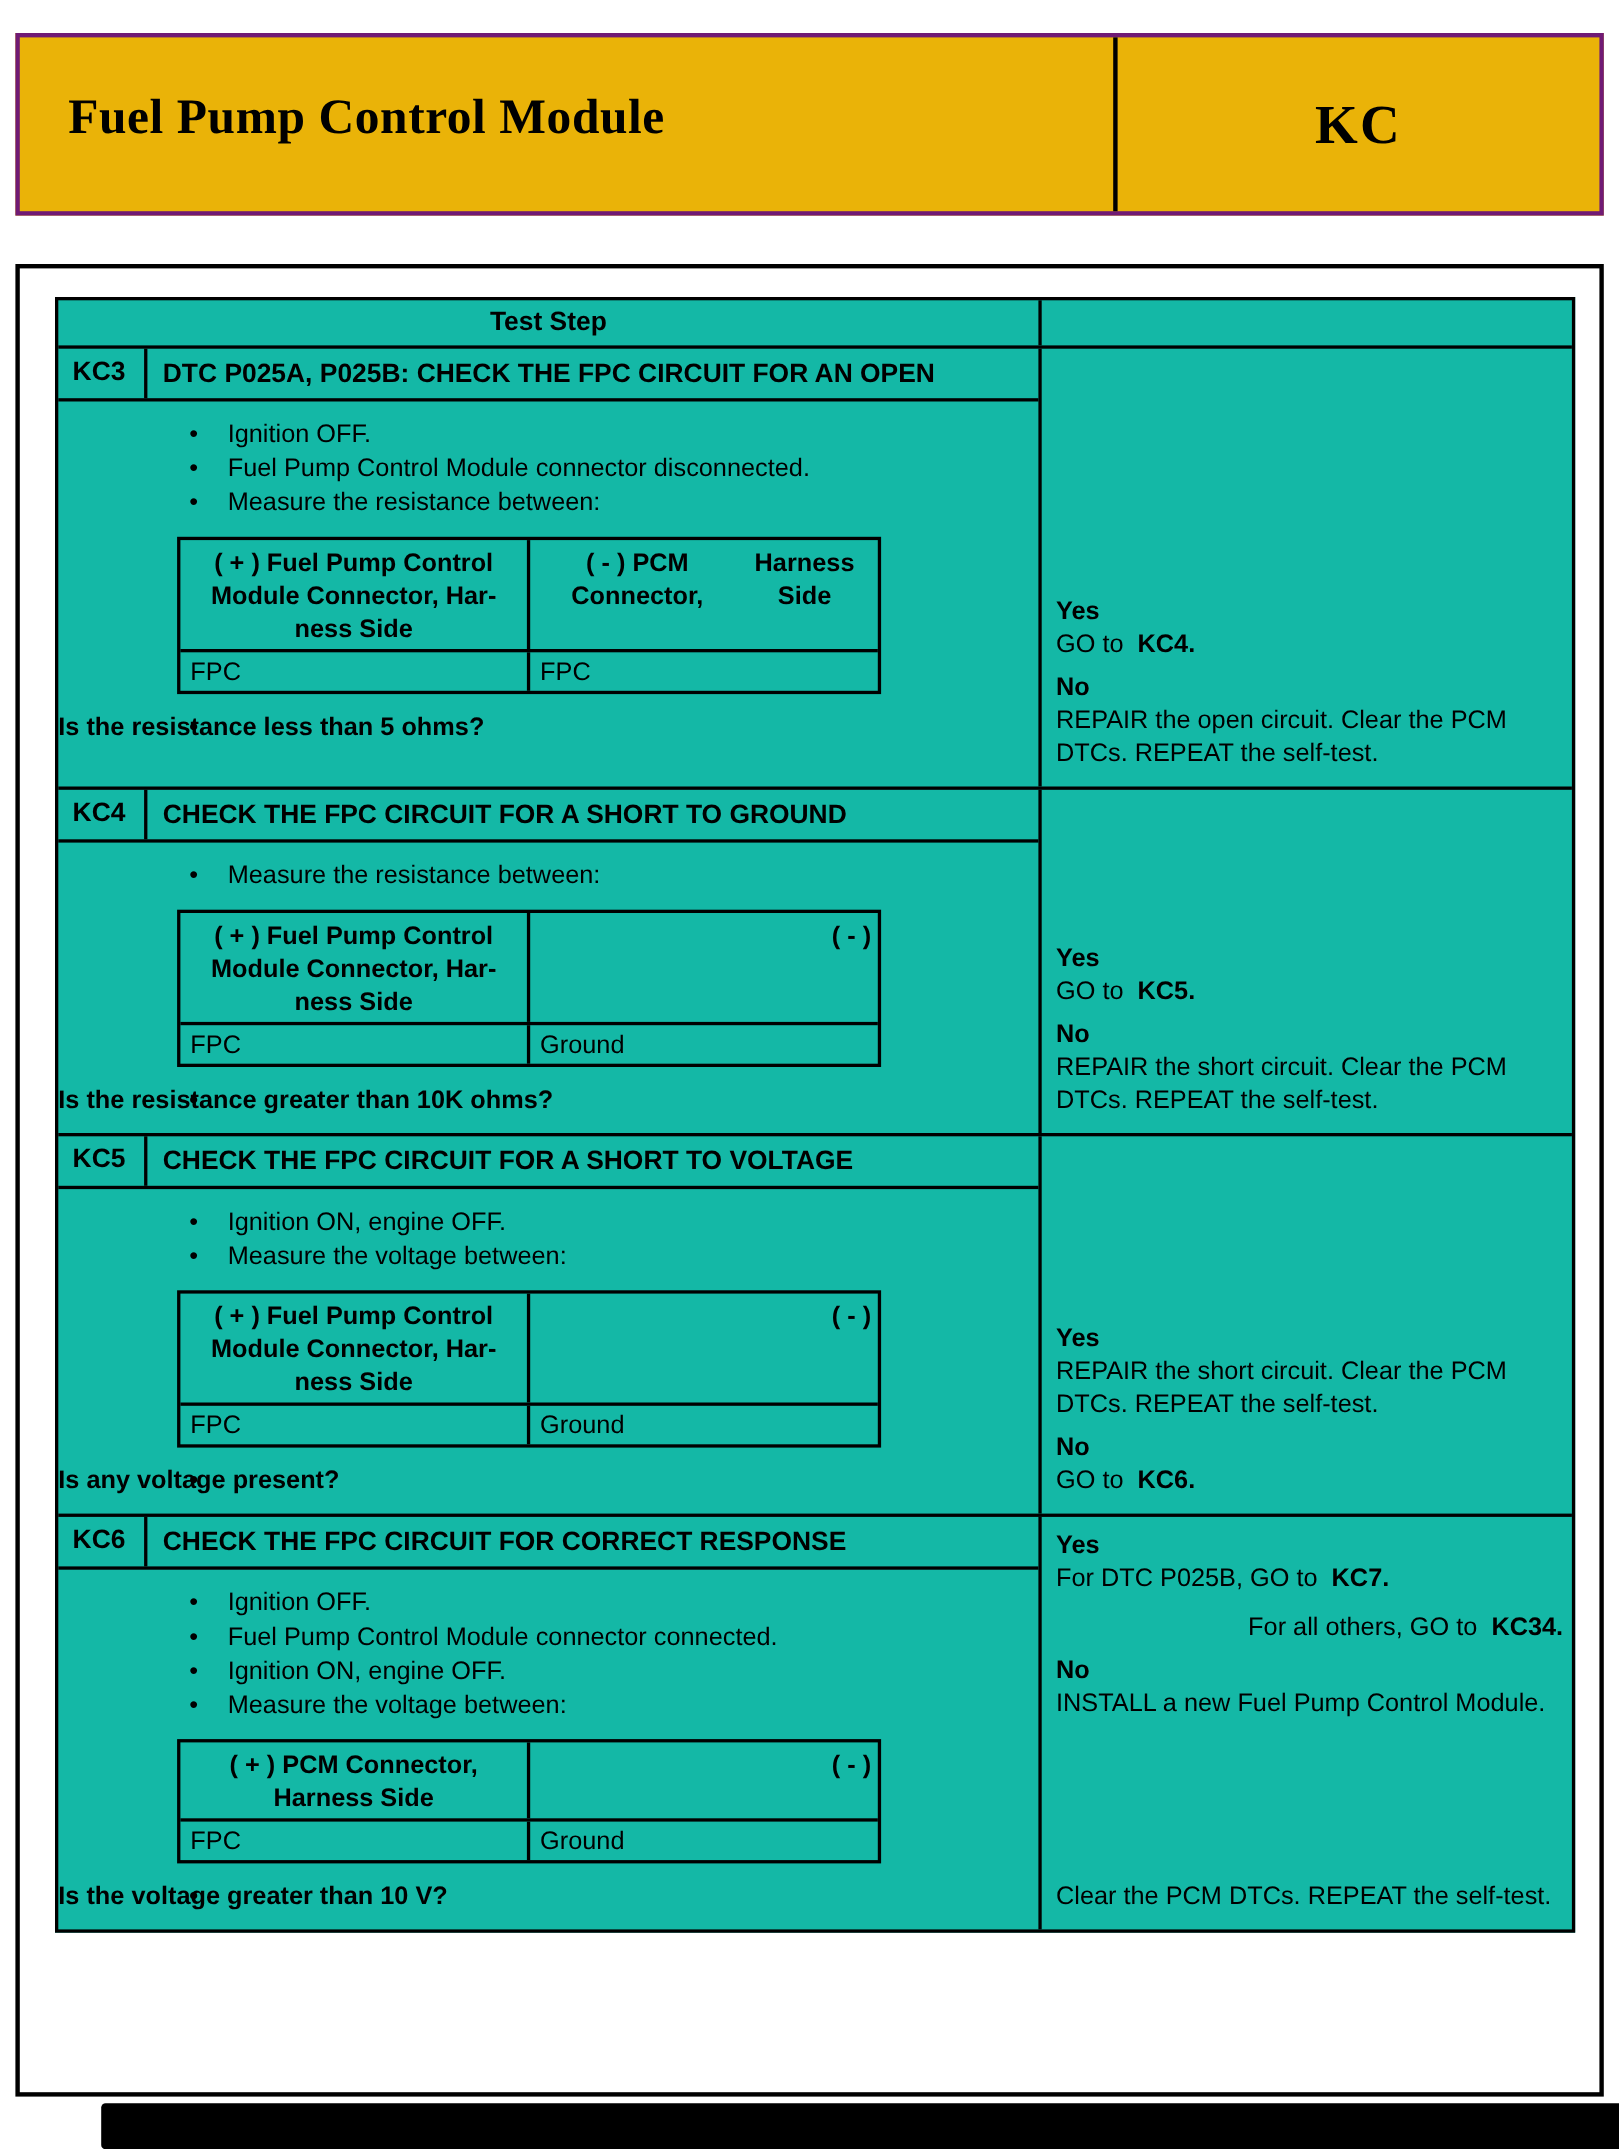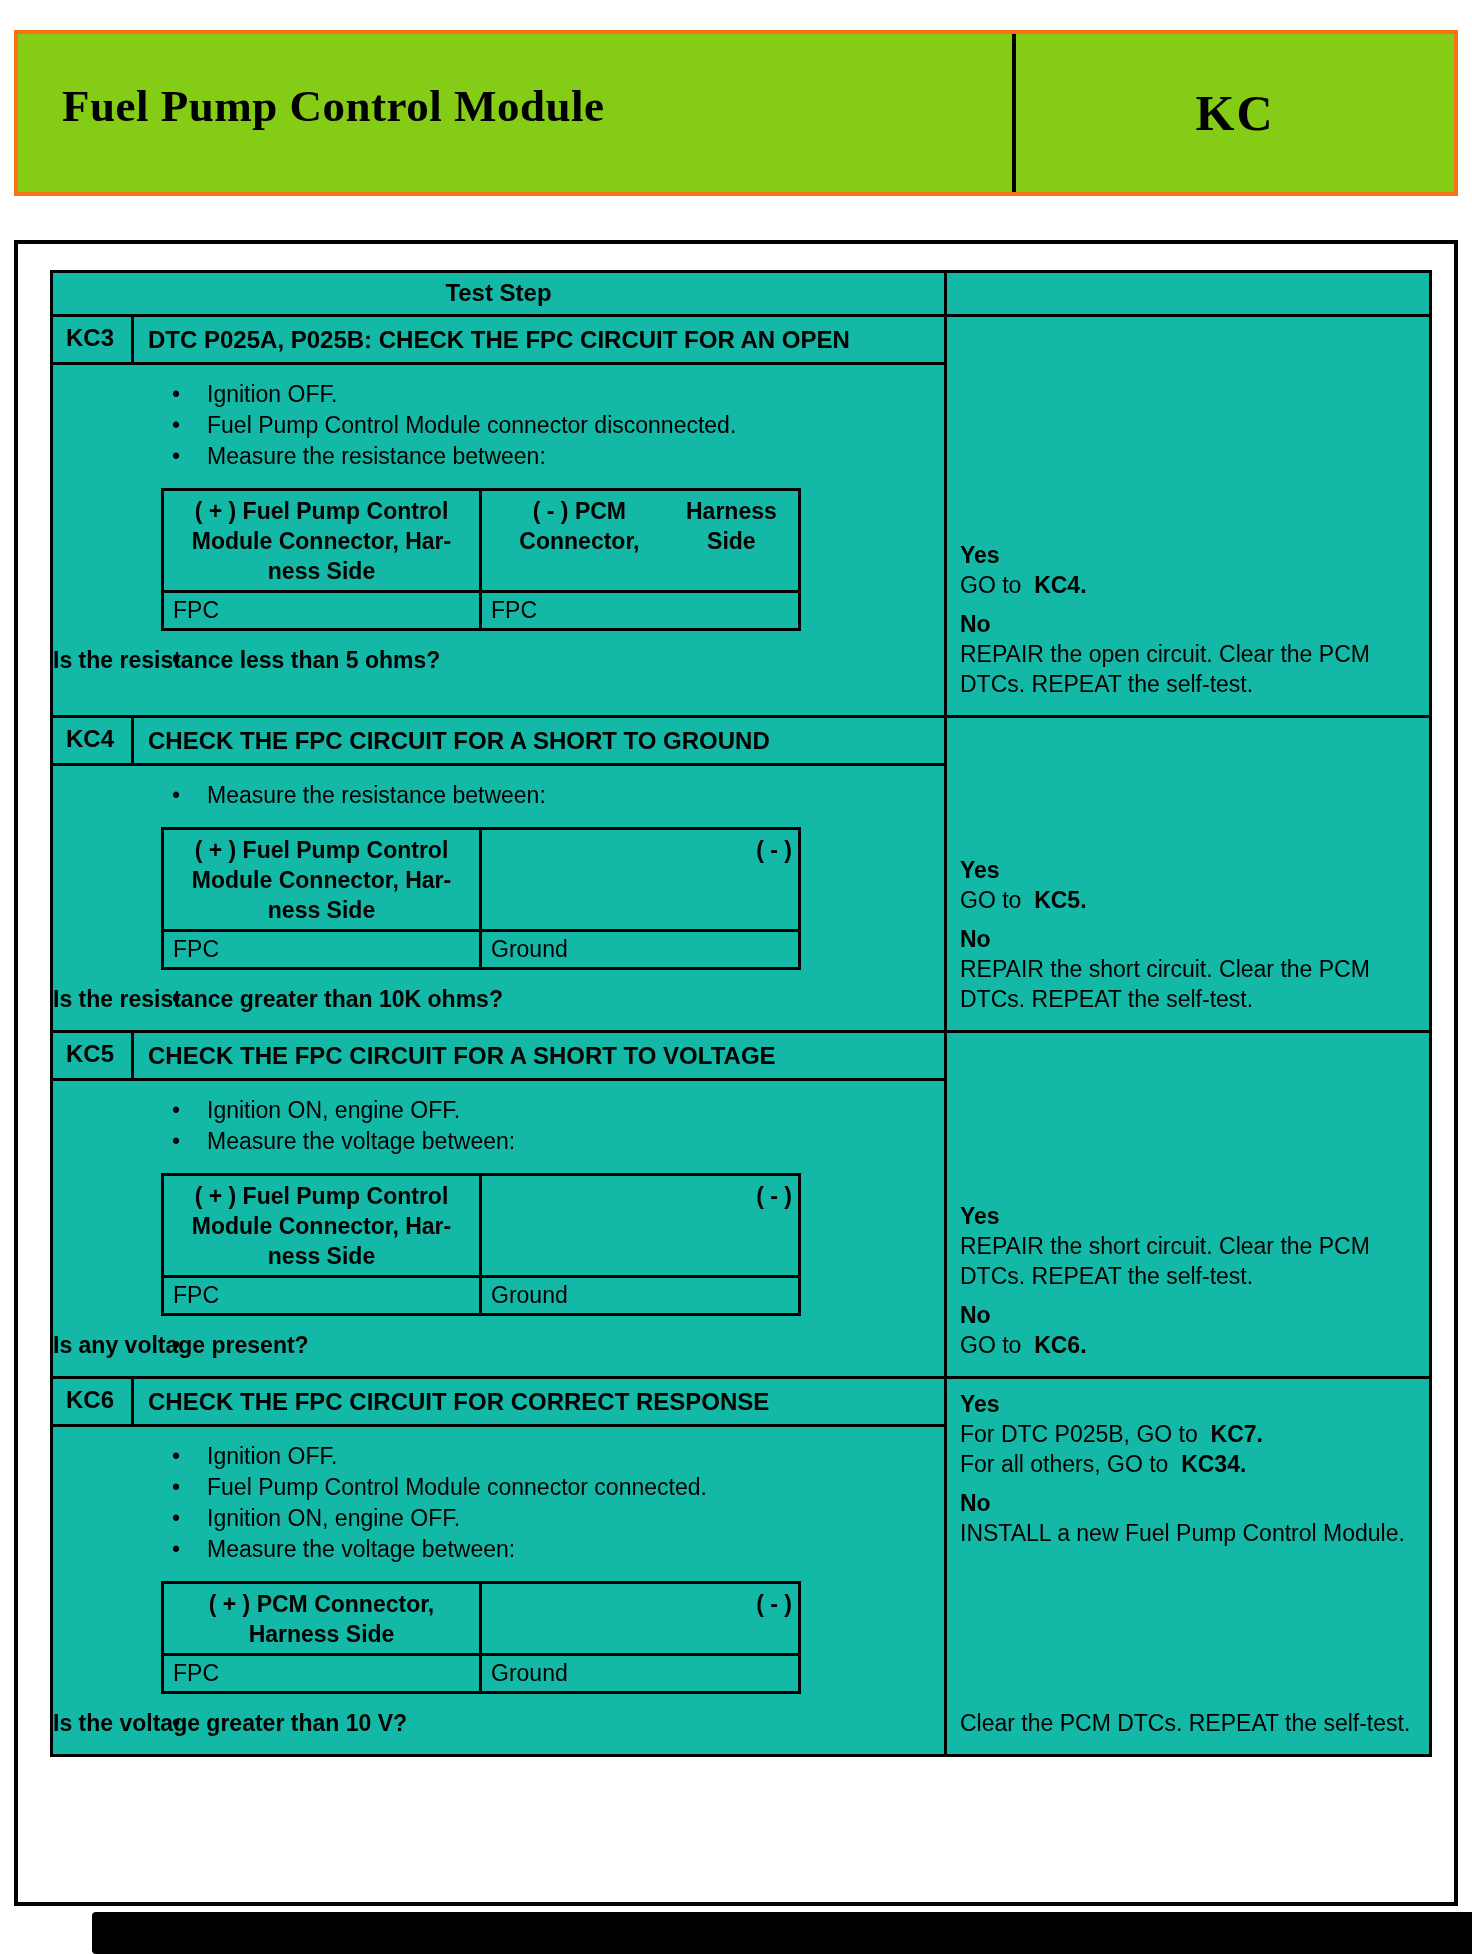--- a/index.html
+++ b/index.html
@@ -4,21 +4,21 @@
 <style>
   html,body { margin:0; padding:0; background:#e8e8e8; }
   .page {
     position:relative; width:1472px; height:1954px; background:#ffffff;
     font-family:"Liberation Sans", sans-serif; color:#000;
     overflow:hidden; margin:0 auto;
   }
   
   .header-box {
     position:absolute; left:14px; top:30px; width:1444px; height:166px;
-    border:4px solid #f97316; box-sizing:border-box; display:flex; background:#84cc16;
+    border:4px solid #701a75; box-sizing:border-box; display:flex; background:#eab308;
   }
   .header-title {
     flex:1; font-family:"Liberation Serif", serif; font-weight:bold;
     font-size:45px; letter-spacing:0.5px; padding:46px 0 0 44px; box-sizing:border-box;
   }
   .header-code {
     width:442px; border-left:4px solid #000; box-sizing:border-box;
     display:flex; align-items:center; justify-content:center;
     font-family:"Liberation Serif", serif; font-weight:bold; font-size:50px; letter-spacing:2px;
   }
@@ -80,21 +80,21 @@
   
   .results-cell {
     display:flex; flex-direction:column; box-sizing:border-box;
     padding:10px 8px 16px 13px; font-size:23px; line-height:30px;
   }
   .results-cell.align-bottom { justify-content:flex-end; }
   .res-label { font-weight:bold; }
   .res-line { }
   .res-para { margin:0; }
   .gap-top { margin-top:9px; }
-  .gap-top-sm { margin-top:0; }
+  .gap-top-sm { margin-top:14px;text-align:right; }
   .bold { font-weight:bold; }
   .res-footer { margin-top:auto; padding-top:10px; }
   
   .bottom-bar { position:absolute; left:92px; top:1912px; width:1380px; height:42px; background:#000; border-radius:4px 0 0 4px; }
   
   .step-kc3 { min-height:398px; }
   .step-kc4 { min-height:288px; }
   .step-kc5 { min-height:334px; }
   .step-kc6 { min-height:337px; }
 </style>

